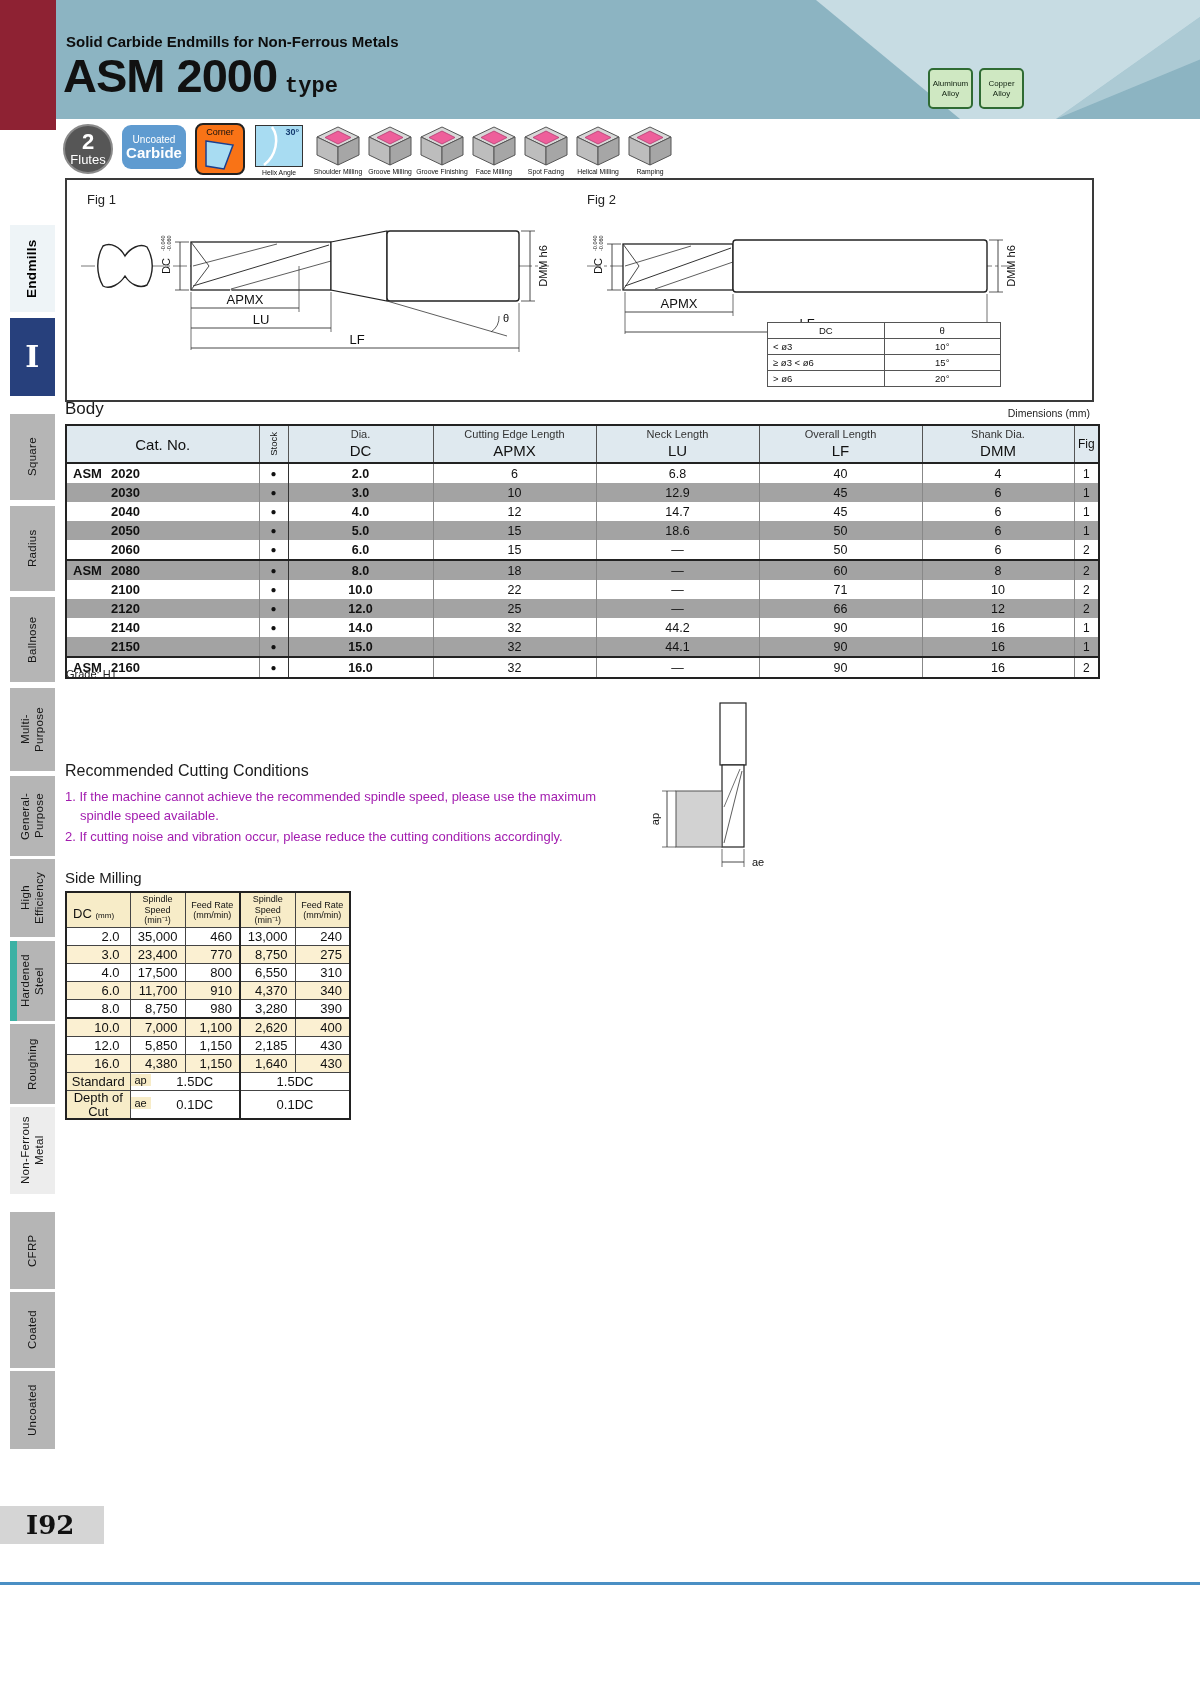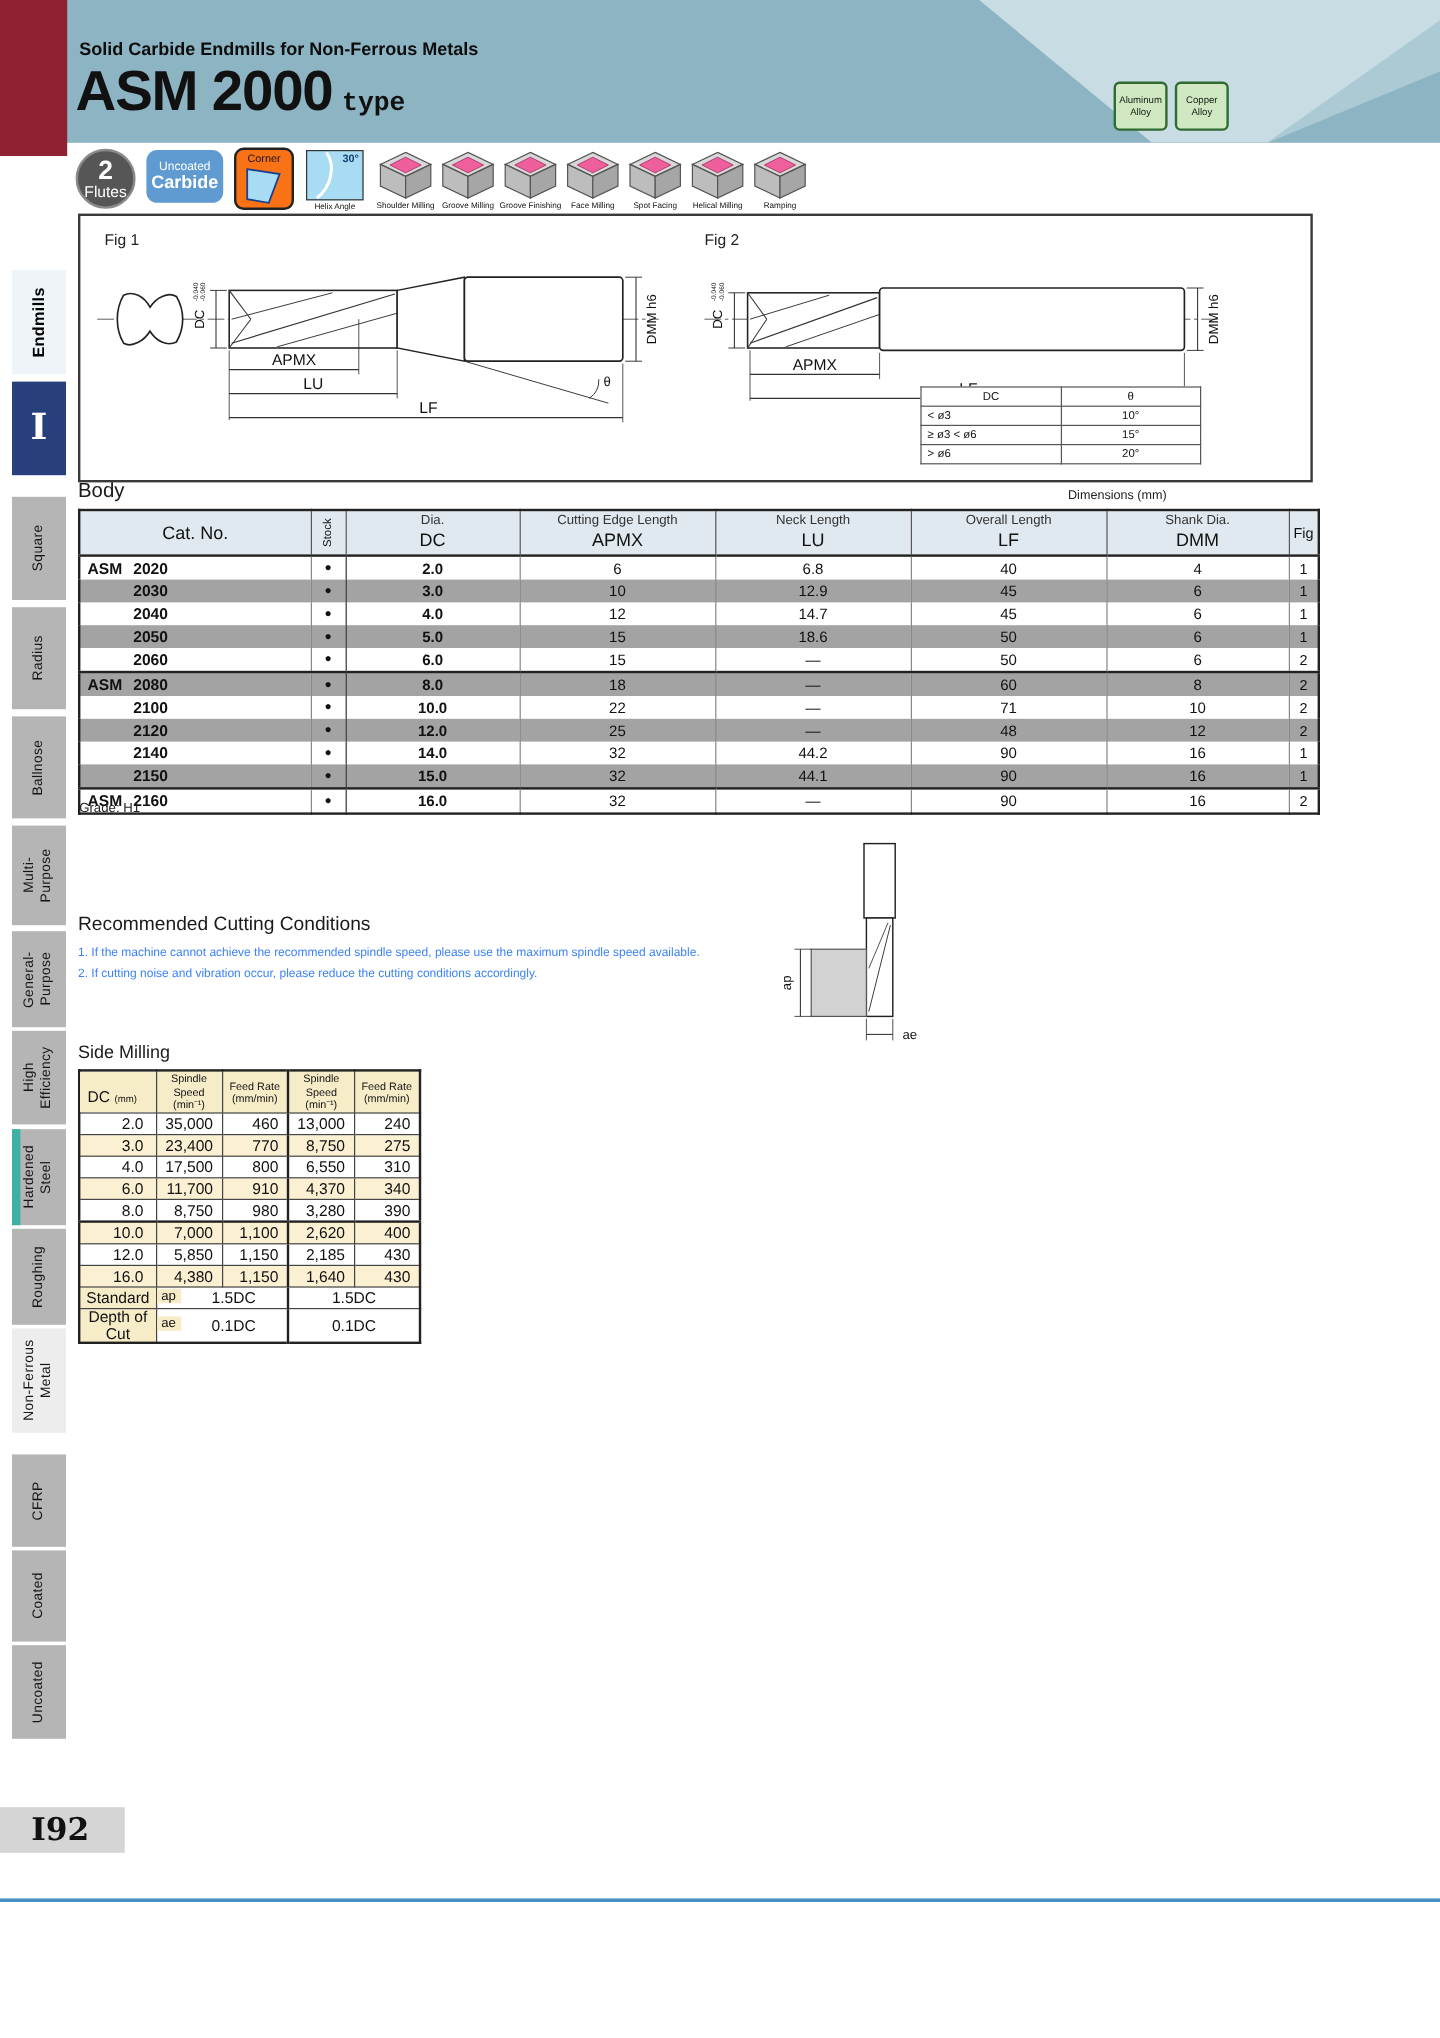--- a/index.html
+++ b/index.html
@@ -53,40 +53,40 @@
   .fig1-svg { top:24px; left:12px; }
   .fig2-svg { top:24px; left:518px; }
   .angle-table { position:absolute; top:142px; left:700px; width:234px; border-collapse:collapse; font-size:9.5px; background:#fff; }
   .angle-table th, .angle-table td { border:1px solid #555; padding:1px 5px; height:13px; font-weight:normal; }
   .angle-table td.v { text-align:center; }
   .angle-table th { text-align:center; }
   .angle-table tr + tr td { border-top:1px dotted #888; }
 
   
   .body-title { position:absolute; top:399px; left:65px; font-size:17px; color:#1a1a1a; }
-  .dims-note { position:absolute; top:407px; left:890px; width:200px; text-align:left; font-size:10.5px; color:#222; }
+  .dims-note { position:absolute; top:407px; left:890px; width:200px; text-align:right; font-size:10.5px; color:#222; }
   .body-table { position:absolute; top:424px; left:65px; width:1033px; border-collapse:collapse; table-layout:fixed; border:2px solid #222; }
   .body-table th { background:var(--table-head-bg,#dfe9ef); border:1px solid #555; border-bottom:2px solid #222; padding:0; vertical-align:middle; }
   .body-table .h2 { font-size:11px; color:#333; font-weight:normal; line-height:1.2; }
   .body-table .h1 { font-size:15px; color:#111; font-weight:normal; line-height:1.2; }
   .body-table th.cat-h { font-size:15px; font-weight:normal; }
   .stock-rot { writing-mode:vertical-rl; transform:rotate(180deg); font-size:9.5px; margin:0 auto; font-weight:normal; }
   .body-table td { border-left:1px solid #888; border-right:1px solid #888; height:19px; font-size:12.5px; text-align:center; padding:0; }
   .body-table td.cat { text-align:left; font-weight:bold; font-size:13px; }
   .body-table td.cat .prefix { display:inline-block; width:38px; padding-left:6px; }
   .body-table td.stock { font-size:10px; border-left:1.5px solid #333; border-right:1.5px solid #333; }
   .body-table td.dc { font-weight:bold; }
   .body-table td.fig-c { border-left:1.5px solid #333; font-size:12px; }
   .body-table tr.zebra td { background:#a3a3a3; }
   .body-table tr.group td { border-top:2px solid #222; }
   .grade-note { position:absolute; top:668px; left:66px; font-size:11px; color:#222; }
 
   
   .cut-title { position:absolute; top:762px; left:65px; font-size:16px; color:#1a1a1a; }
-  .cut-notes { position:absolute; top:788px; left:65px; width:565px; font-size:10px; line-height:1.45; color:#3b82f6; }
+  .cut-notes { position:absolute; top:788px; left:65px; width:565px; font-size:13px; line-height:1.45; color:#a21caf; }
   .cut-notes div { margin-left:15px; text-indent:-15px; margin-bottom:2px; }
   .apae-svg { position:absolute; top:695px; left:640px; }
 
   
   .side-title { position:absolute; top:869px; left:65px; font-size:15px; color:#1a1a1a; }
   .side-table { position:absolute; top:891px; left:65px; width:284px; border-collapse:collapse; table-layout:fixed; border:2px solid #222; }
   .side-table th, .side-table td { border:1px solid #444; padding:0; }
   .side-table th { background:var(--cream-head,#f7ecc8); font-weight:normal; }
   .corner-cell { position:relative; height:44px;
     background:var(--cream-head,#f7ecc8)
@@ -474,21 +474,21 @@
           <td>71</td>
           <td>10</td>
           <td class="fig-c">2</td>
         </tr>
         <tr class="zebra ">
           <td class="cat"><span class="prefix"></span><span class="num">2120</span></td>
           <td class="stock">●</td>
           <td class="dc">12.0</td>
           <td>25</td>
           <td>—</td>
-          <td>48</td>
+          <td>66</td>
           <td>12</td>
           <td class="fig-c">2</td>
         </tr>
         <tr>
           <td class="cat"><span class="prefix"></span><span class="num">2140</span></td>
           <td class="stock">●</td>
           <td class="dc">14.0</td>
           <td>32</td>
           <td>44.2</td>
           <td>90</td>

